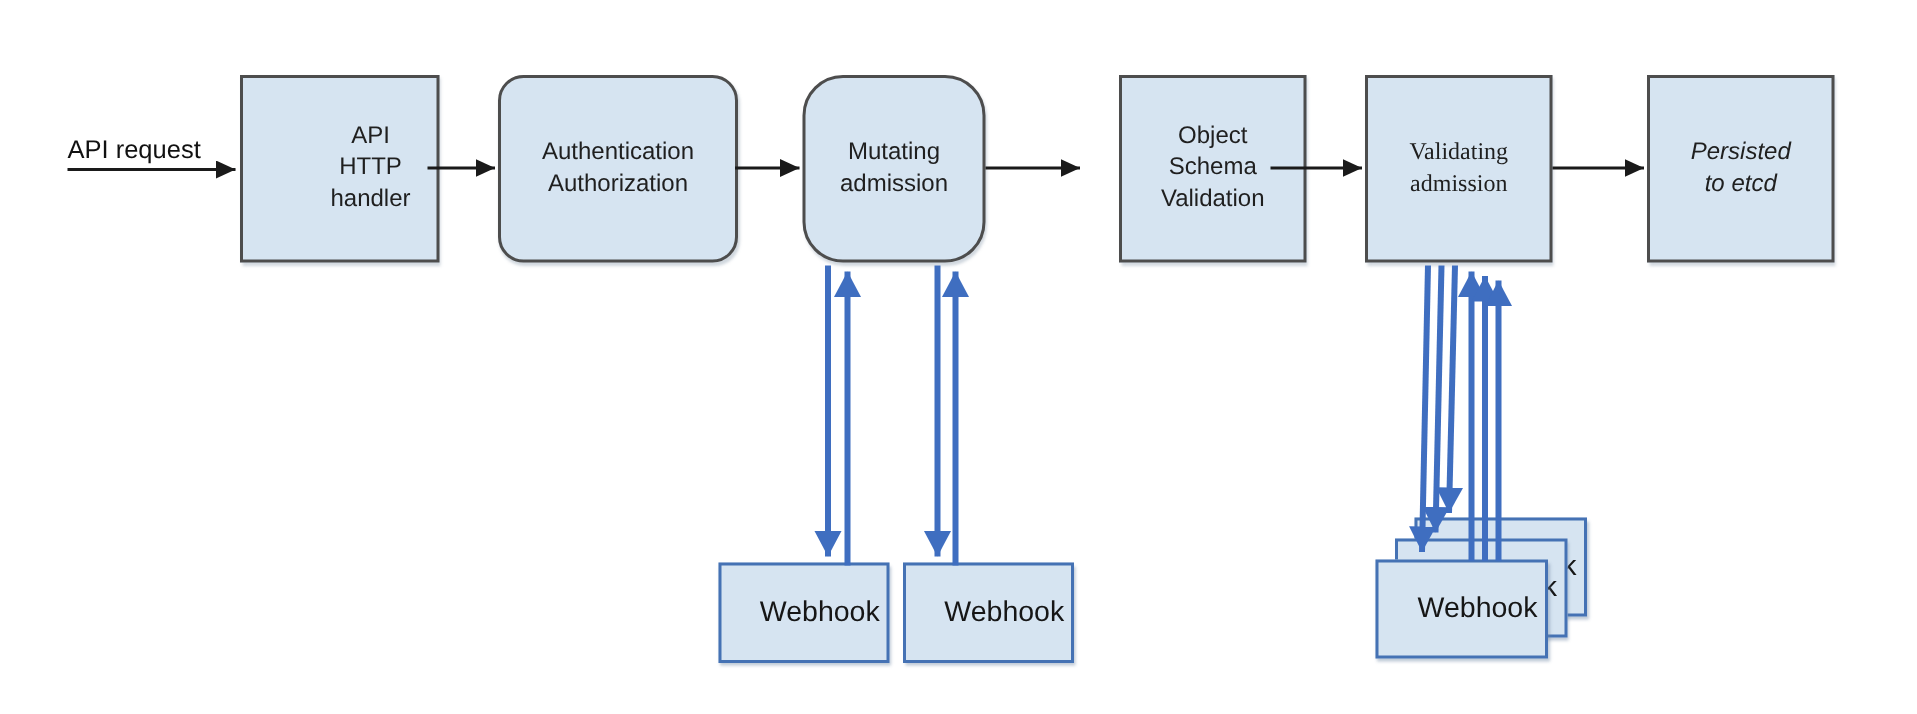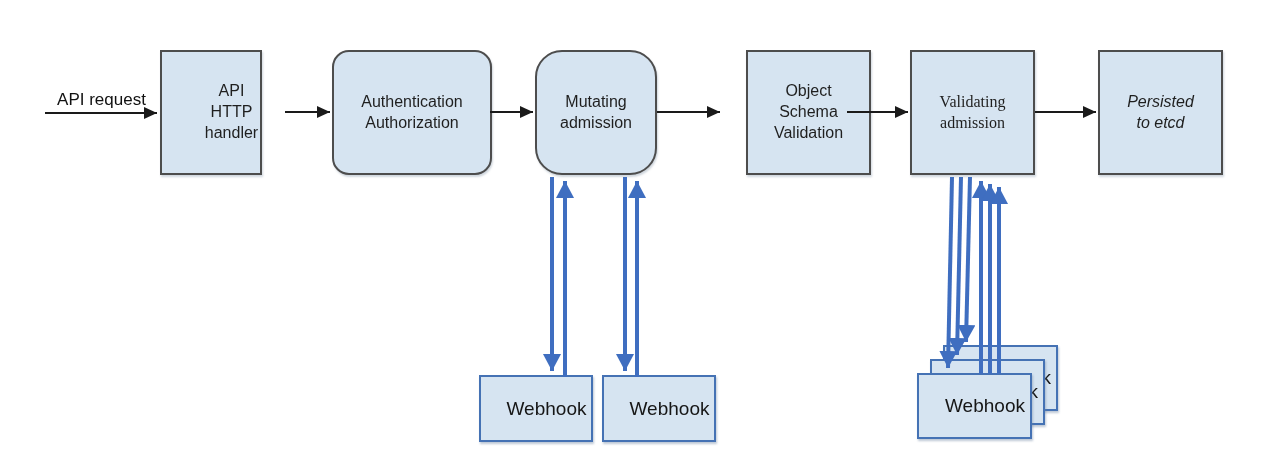--- a/index.html
+++ b/index.html
@@ -31,21 +31,21 @@
     z-index: 2;
     box-shadow: 1px 2px 2px rgba(120,140,160,0.35);
   }
   .stage-label {
     white-space: pre-line;
     text-align: center;
     font-size: 16px;
     line-height: 1.3;
     color: #1f1f1f;
   }
-  .s1 { left: 160px;  width: 102px; padding-left: 41px; }
+  .s1 { left: 160px;  width: 133px; padding-left: 41px; }
   .s2 { left: 332px;  width: 160px; border-radius: 17px; }
   .s3 { left: 535px;  width: 122px; border-radius: 27px; }
   .s4 { left: 722px;  width: 125px; margin-left: 24px; }
   .s5 { left: 910px;  width: 125px; font-family: Liberation Serif, serif; }
   .s6 { left: 1098px; width: 125px; font-style: italic; }
   .webhook {
     position: absolute;
     background: #d6e4f1;
     border: 2px solid #4572b4;
     box-sizing: border-box;
@@ -63,21 +63,20 @@
   .w1 { left: 479px; top: 375px; width: 114px; height: 67px; z-index: 2; }
   .w2 { left: 602px; top: 375px; width: 114px; height: 67px; z-index: 2; }
   .wv-back  { left: 943px; top: 345px; width: 115px; height: 66px; z-index: 1; }
   .wv-mid   { left: 930px; top: 359px; width: 115px; height: 66px; z-index: 1; }
   .wv-front { left: 917px; top: 373px; width: 115px; height: 66px; z-index: 2; }
   .api-request-label {
     position: absolute;
     left: 45px;
     top: 90px;
     width: 113px;
-    text-align: center;
     font-size: 17px;
     color: #111111;
     z-index: 2;
     white-space: nowrap;
   }
 </style>
 </head>
 <body>
 
 <div class="canvas">

